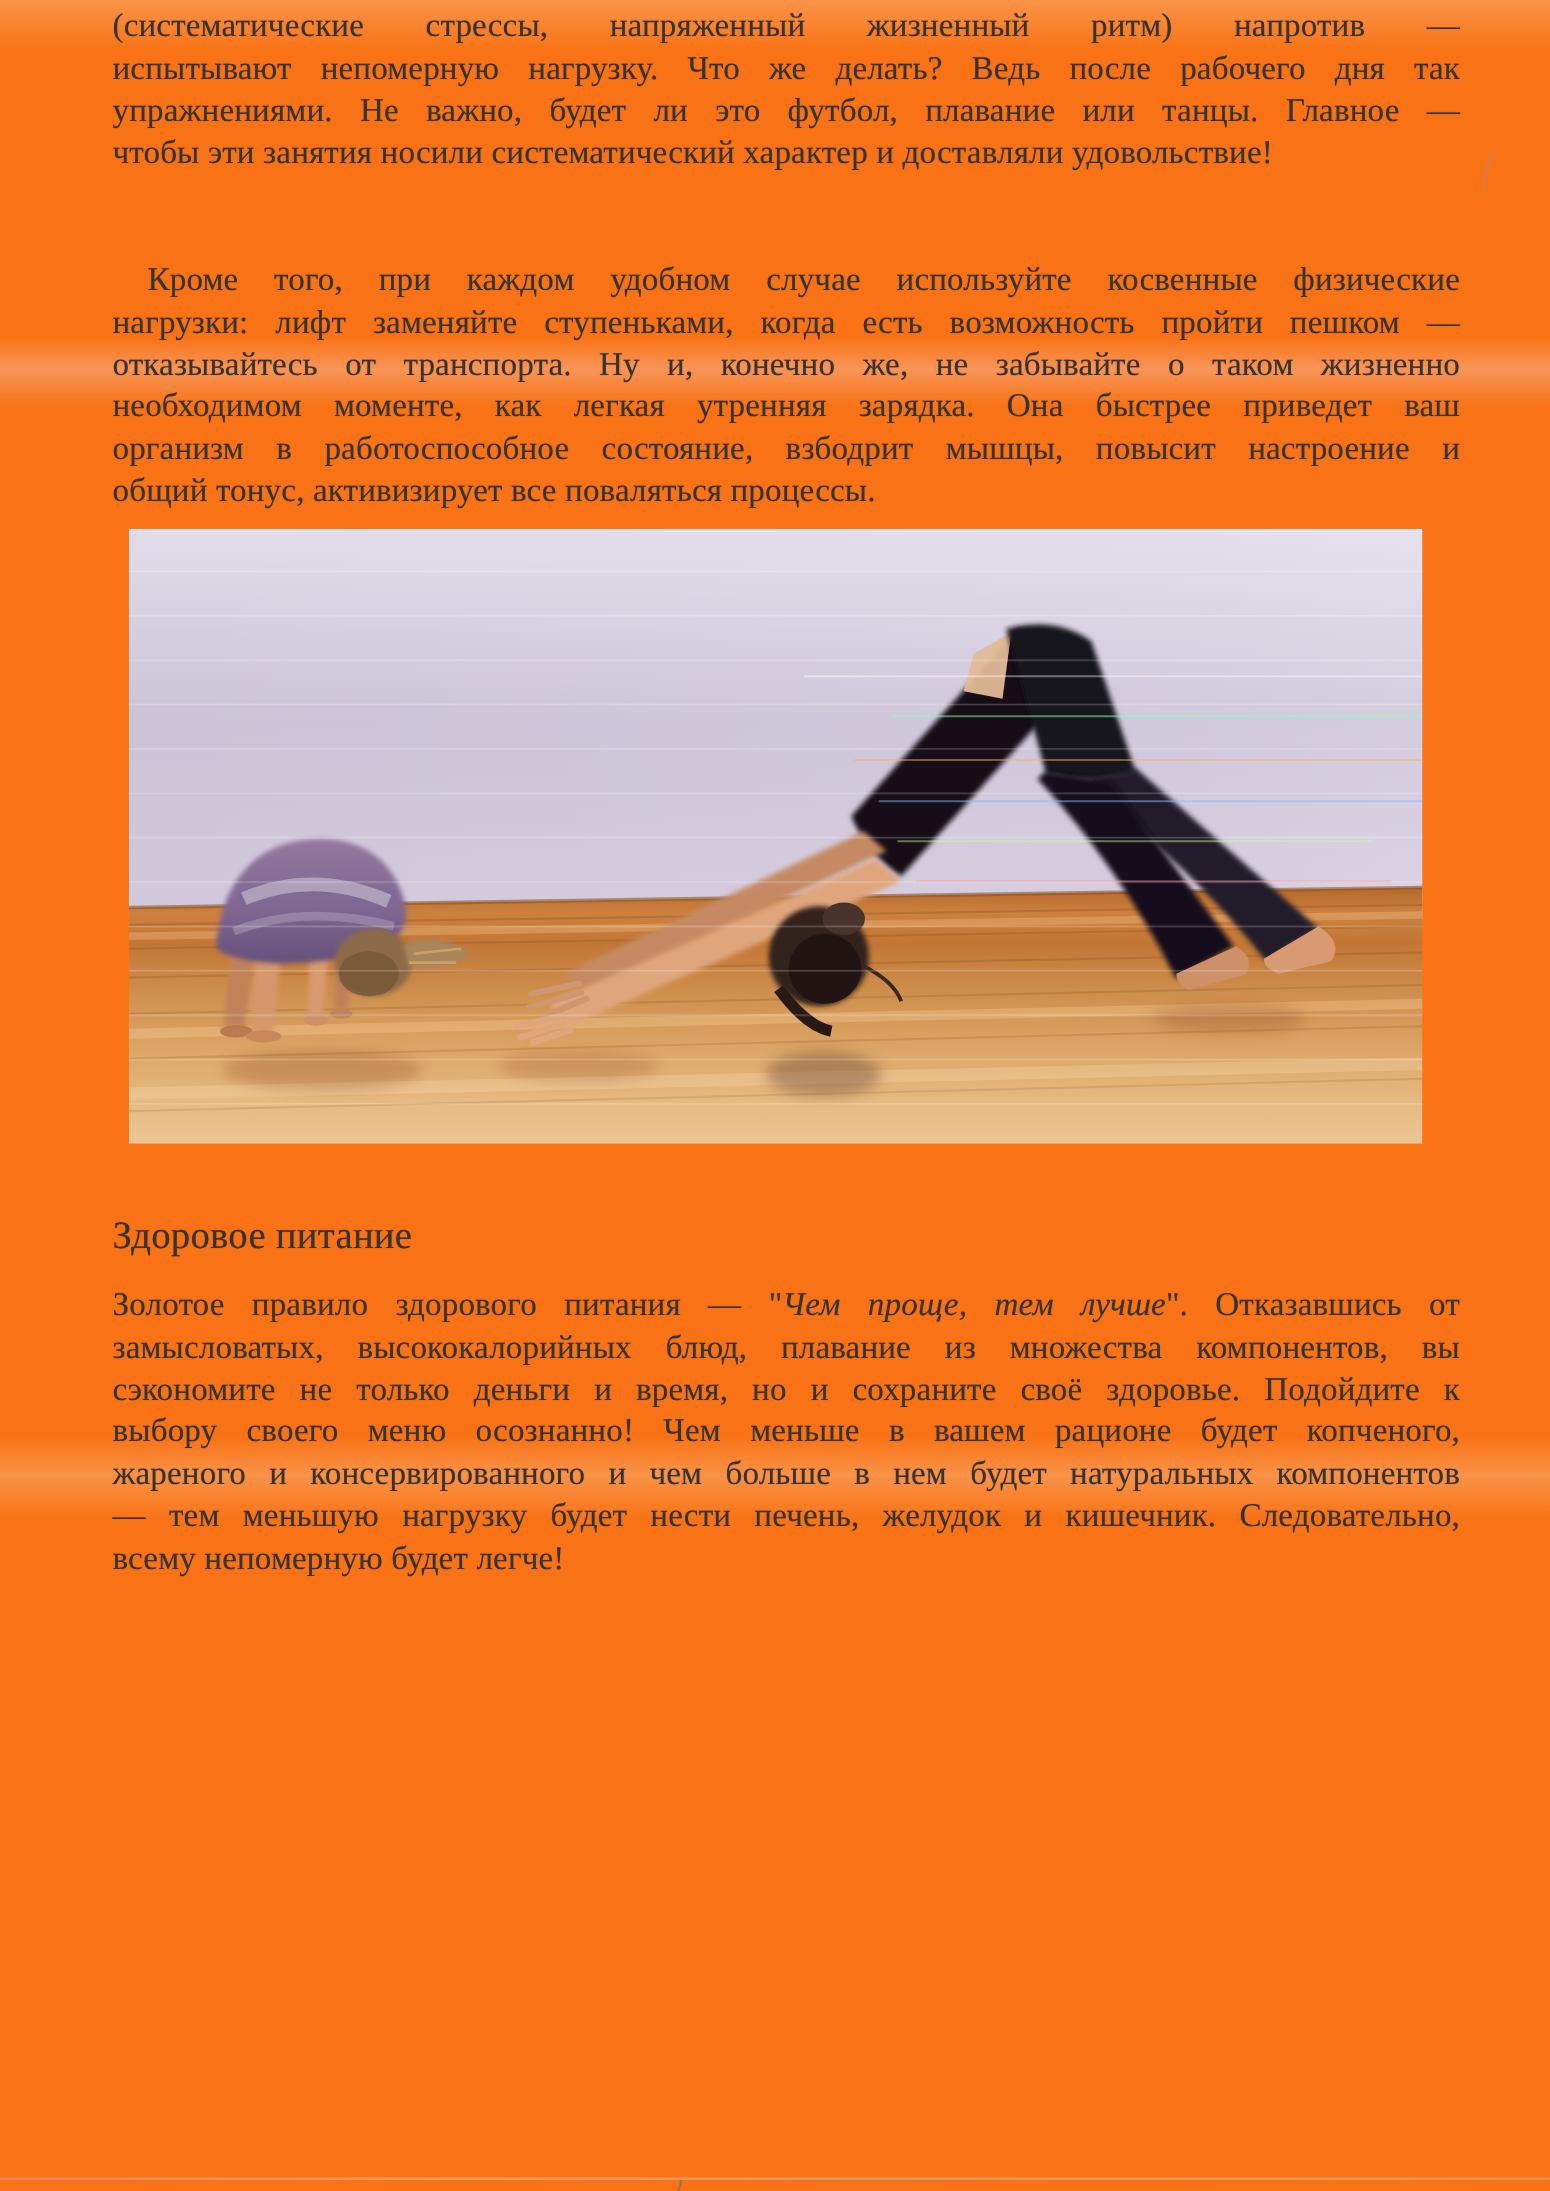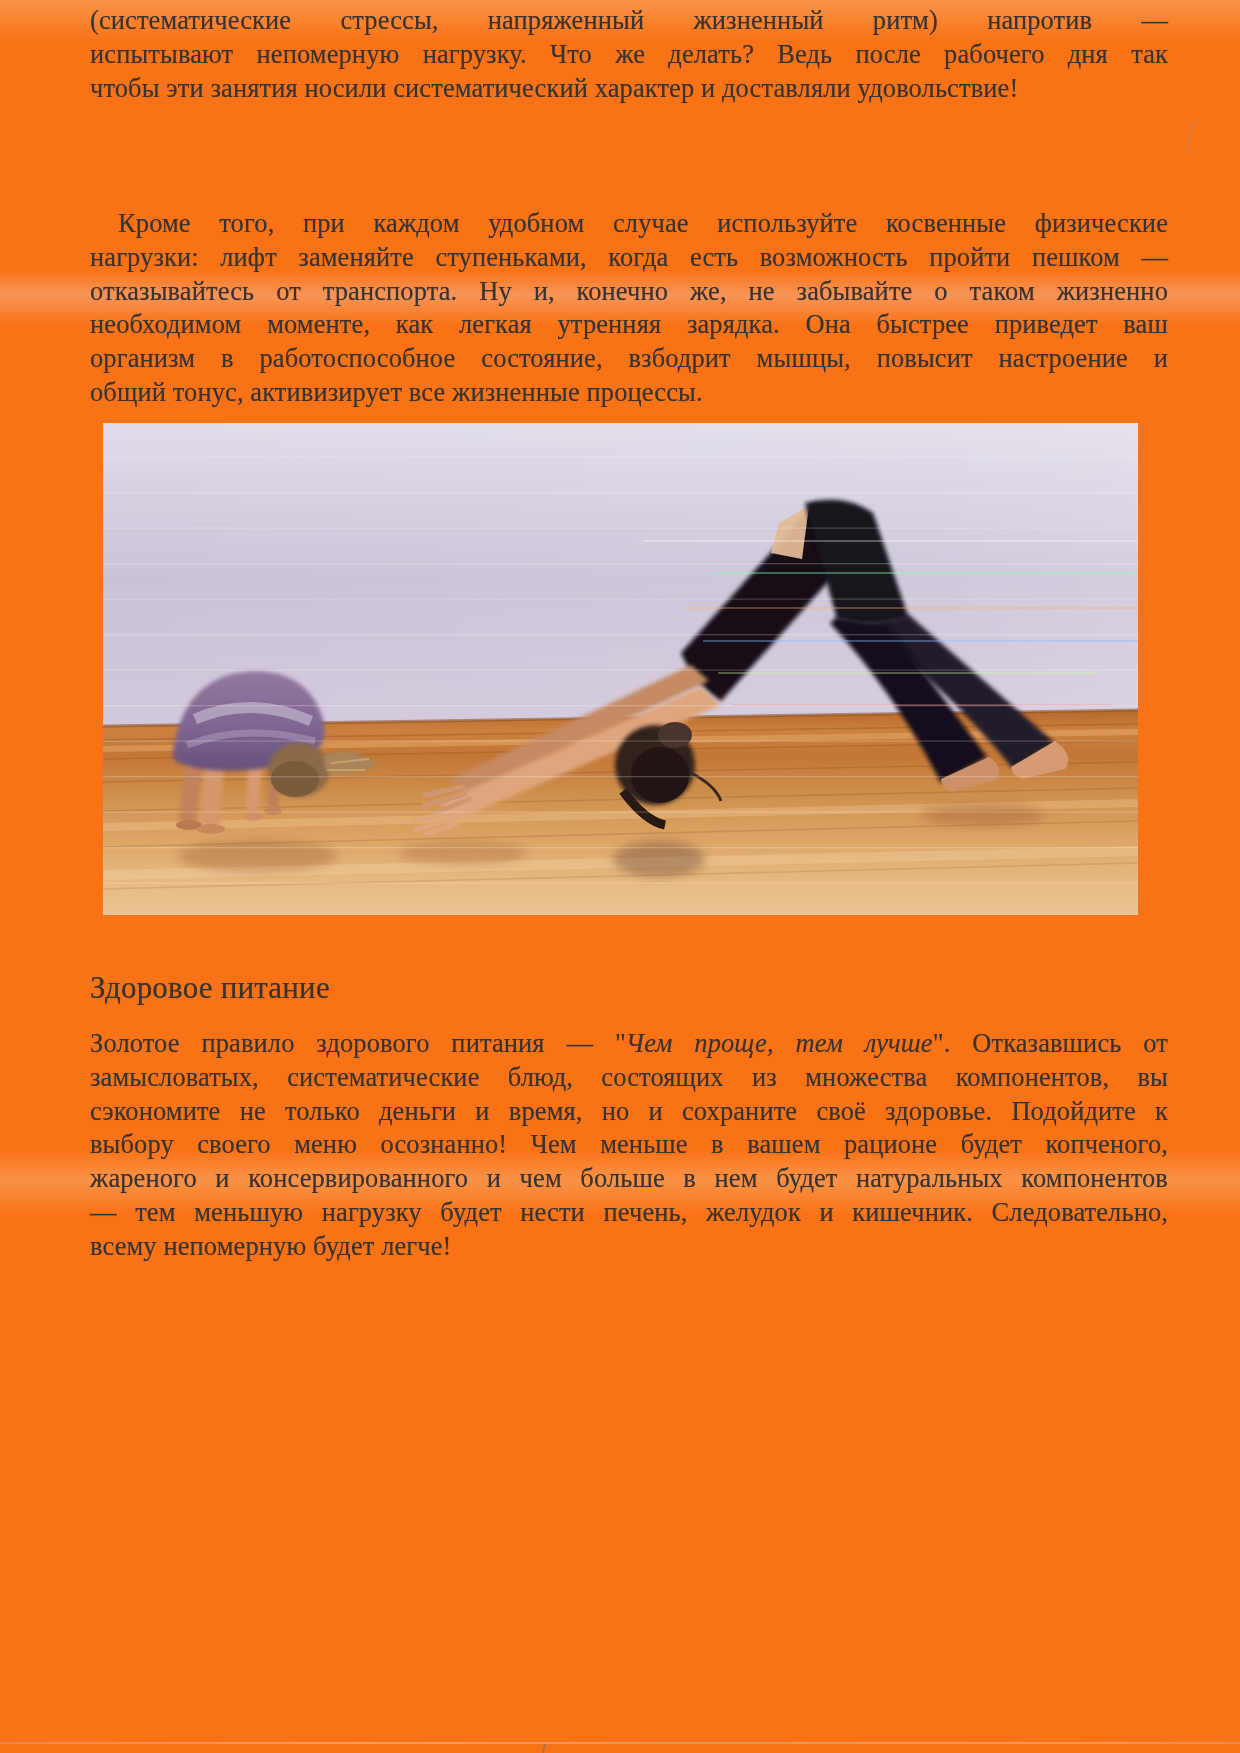--- a/index.html
+++ b/index.html
@@ -75,30 +75,31 @@
   }
 </style>
 </head>
 <body>
 
 <div class="page">
 
   <div class="text-block" style="top:4px">
       <div class="line just">(систематические стрессы, напряженный жизненный ритм) напротив —</div>
       <div class="line just">испытывают непомерную нагрузку. Что же делать? Ведь после рабочего дня так</div>
+      <div class="line just">упражнениями. Не важно, будет ли это футбол, плавание или танцы. Главное —</div>
       <div class="line">чтобы эти занятия носили систематический характер и доставляли удовольствие!</div>
     </div>
 
   <div class="text-block" style="top:207px">
       <div class="line just ind">Кроме того, при каждом удобном случае используйте косвенные физические</div>
       <div class="line just">нагрузки: лифт заменяйте ступеньками, когда есть возможность пройти пешком —</div>
       <div class="line just">отказывайтесь от транспорта. Ну и, конечно же, не забывайте о таком жизненно</div>
       <div class="line just">необходимом моменте, как легкая утренняя зарядка. Она быстрее приведет ваш</div>
       <div class="line just">организм в работоспособное состояние, взбодрит мышцы, повысит настроение и</div>
-      <div class="line">общий тонус, активизирует все жизненные процессы.</div>
+      <div class="line">общий тонус, активизирует все поваляться процессы.</div>
     </div>
 
   <figure class="photo" aria-label="Женщина и ребёнок выполняют позу йоги «собака мордой вниз» на деревянном полу у сиреневой стены">
     <svg viewBox="0 0 1035 492" preserveAspectRatio="none">
       <defs>
         <linearGradient id="wallG" x1="0" y1="0" x2="0" y2="1">
           <stop offset="0" stop-color="#e1dce9"></stop>
           <stop offset="0.5" stop-color="#cbc2d7"></stop>
           <stop offset="1" stop-color="#d3c9dc"></stop>
         </linearGradient>
@@ -214,21 +215,21 @@
         <path d="M630,282 H1010" stroke="rgba(255,145,145,0.4)"></path>
         <path d="M540,118 H1035" stroke="rgba(255,255,255,0.4)"></path>
       </g>
     </svg>
   </figure>
 
   <h2 class="section-heading">Здоровое питание</h2>
 
   <div class="text-block" style="top:1027px">
       <div class="line just">Золотое правило здорового питания — "<i>Чем проще, тем лучше</i>". Отказавшись от</div>
-      <div class="line just">замысловатых, систематические блюд, состоящих из множества компонентов, вы</div>
+      <div class="line just">замысловатых, высококалорийных блюд, плавание из множества компонентов, вы</div>
       <div class="line just">сэкономите не только деньги и время, но и сохраните своё здоровье. Подойдите к</div>
       <div class="line just">выбору своего меню осознанно! Чем меньше в вашем рационе будет копченого,</div>
       <div class="line just">жареного и консервированного и чем больше в нем будет натуральных компонентов</div>
       <div class="line just">— тем меньшую нагрузку будет нести печень, желудок и кишечник. Следовательно,</div>
       <div class="line">всему непомерную будет легче!</div>
     </div>
 
   <div class="scan-bottom-line"></div>
   <div class="speck-1"></div>
   <div class="speck-2"></div>

